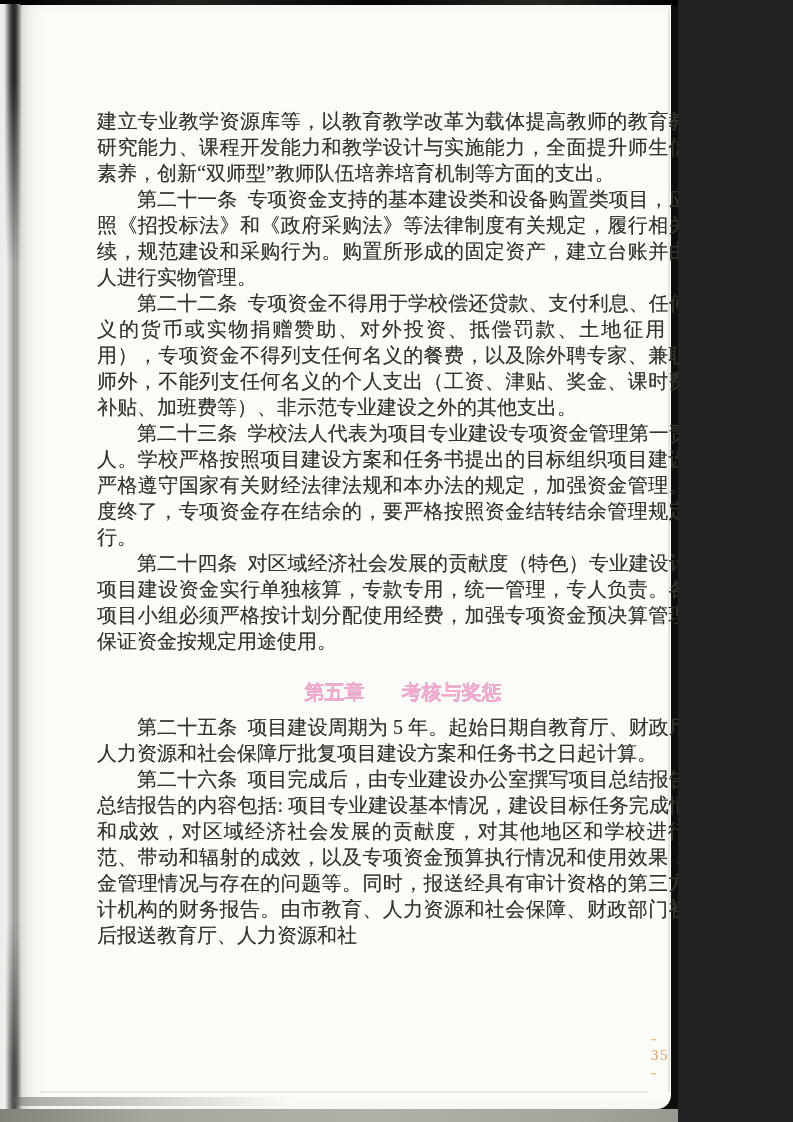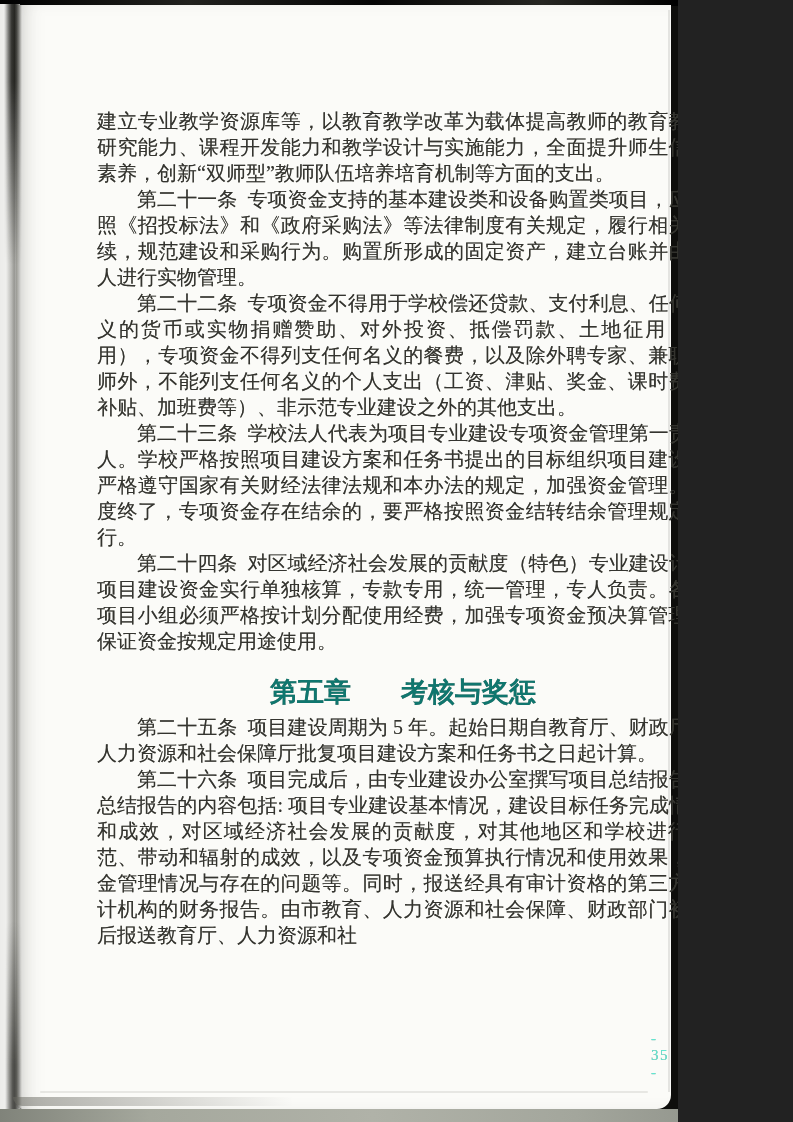--- a/index.html
+++ b/index.html
@@ -78,28 +78,28 @@
     font-size: 20px;
     line-height: 26px;
     text-align: justify;
     text-shadow: 0 0 0.6px rgba(80,80,72,0.65);
   }
   .para { margin: 0; text-indent: 2em; white-space: pre-wrap; }
   .para.no-indent { text-indent: 0; }
   .chapter-heading {
     text-align: center;
     font-weight: bold;
-    font-size: 27px;
-    color: #0f766e;
+    font-size: 20px;
+    color: #f9a8d4;
     margin: 25px 0 9px 0;
   }
   .chapter-number { margin-right: 1.85em; }
   .page-number {
     position: absolute; left: 651px; top: 1030px;
-    font-size: 15px; letter-spacing: 1.5px; color: #5eead4;
+    font-size: 15px; letter-spacing: 1.5px; color: #fdba74;
     text-shadow: 0 0 0.5px rgba(70,70,64,0.6);
   }
 </style>
 </head>
 <body>
 
 <div class="scan">
 
   <div class="top-bar"></div>
   <div class="left-underlay"></div>

